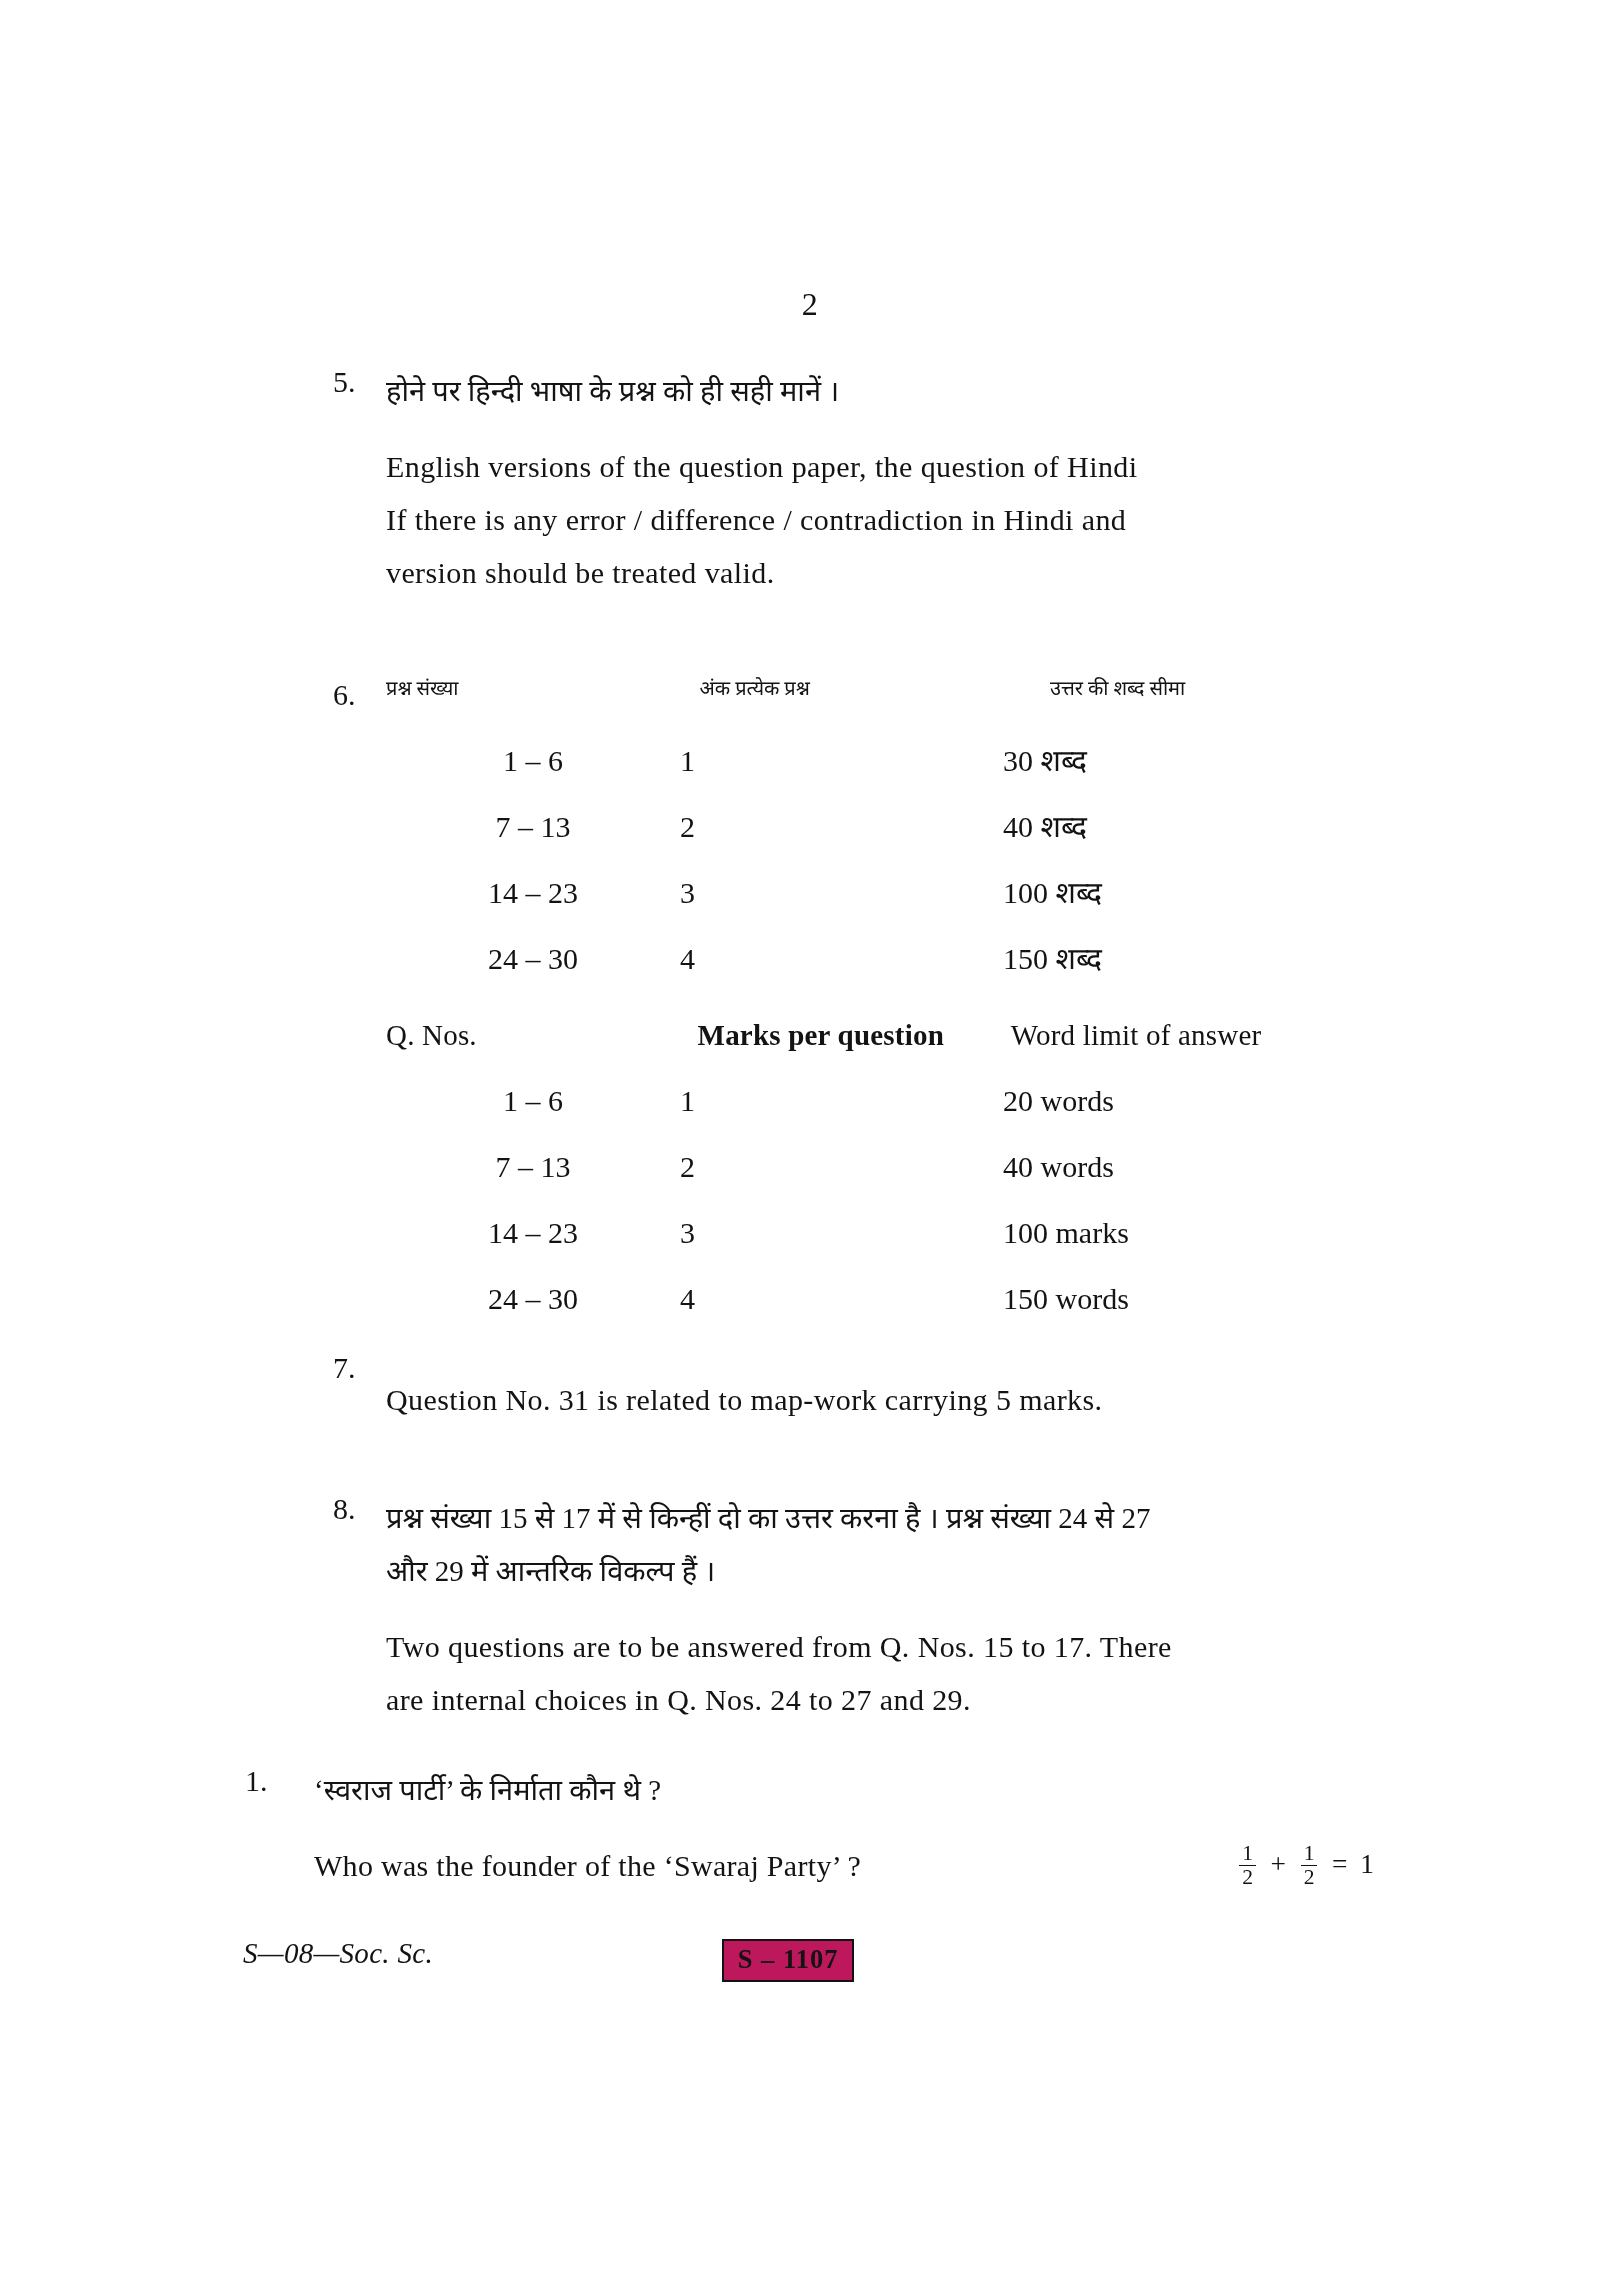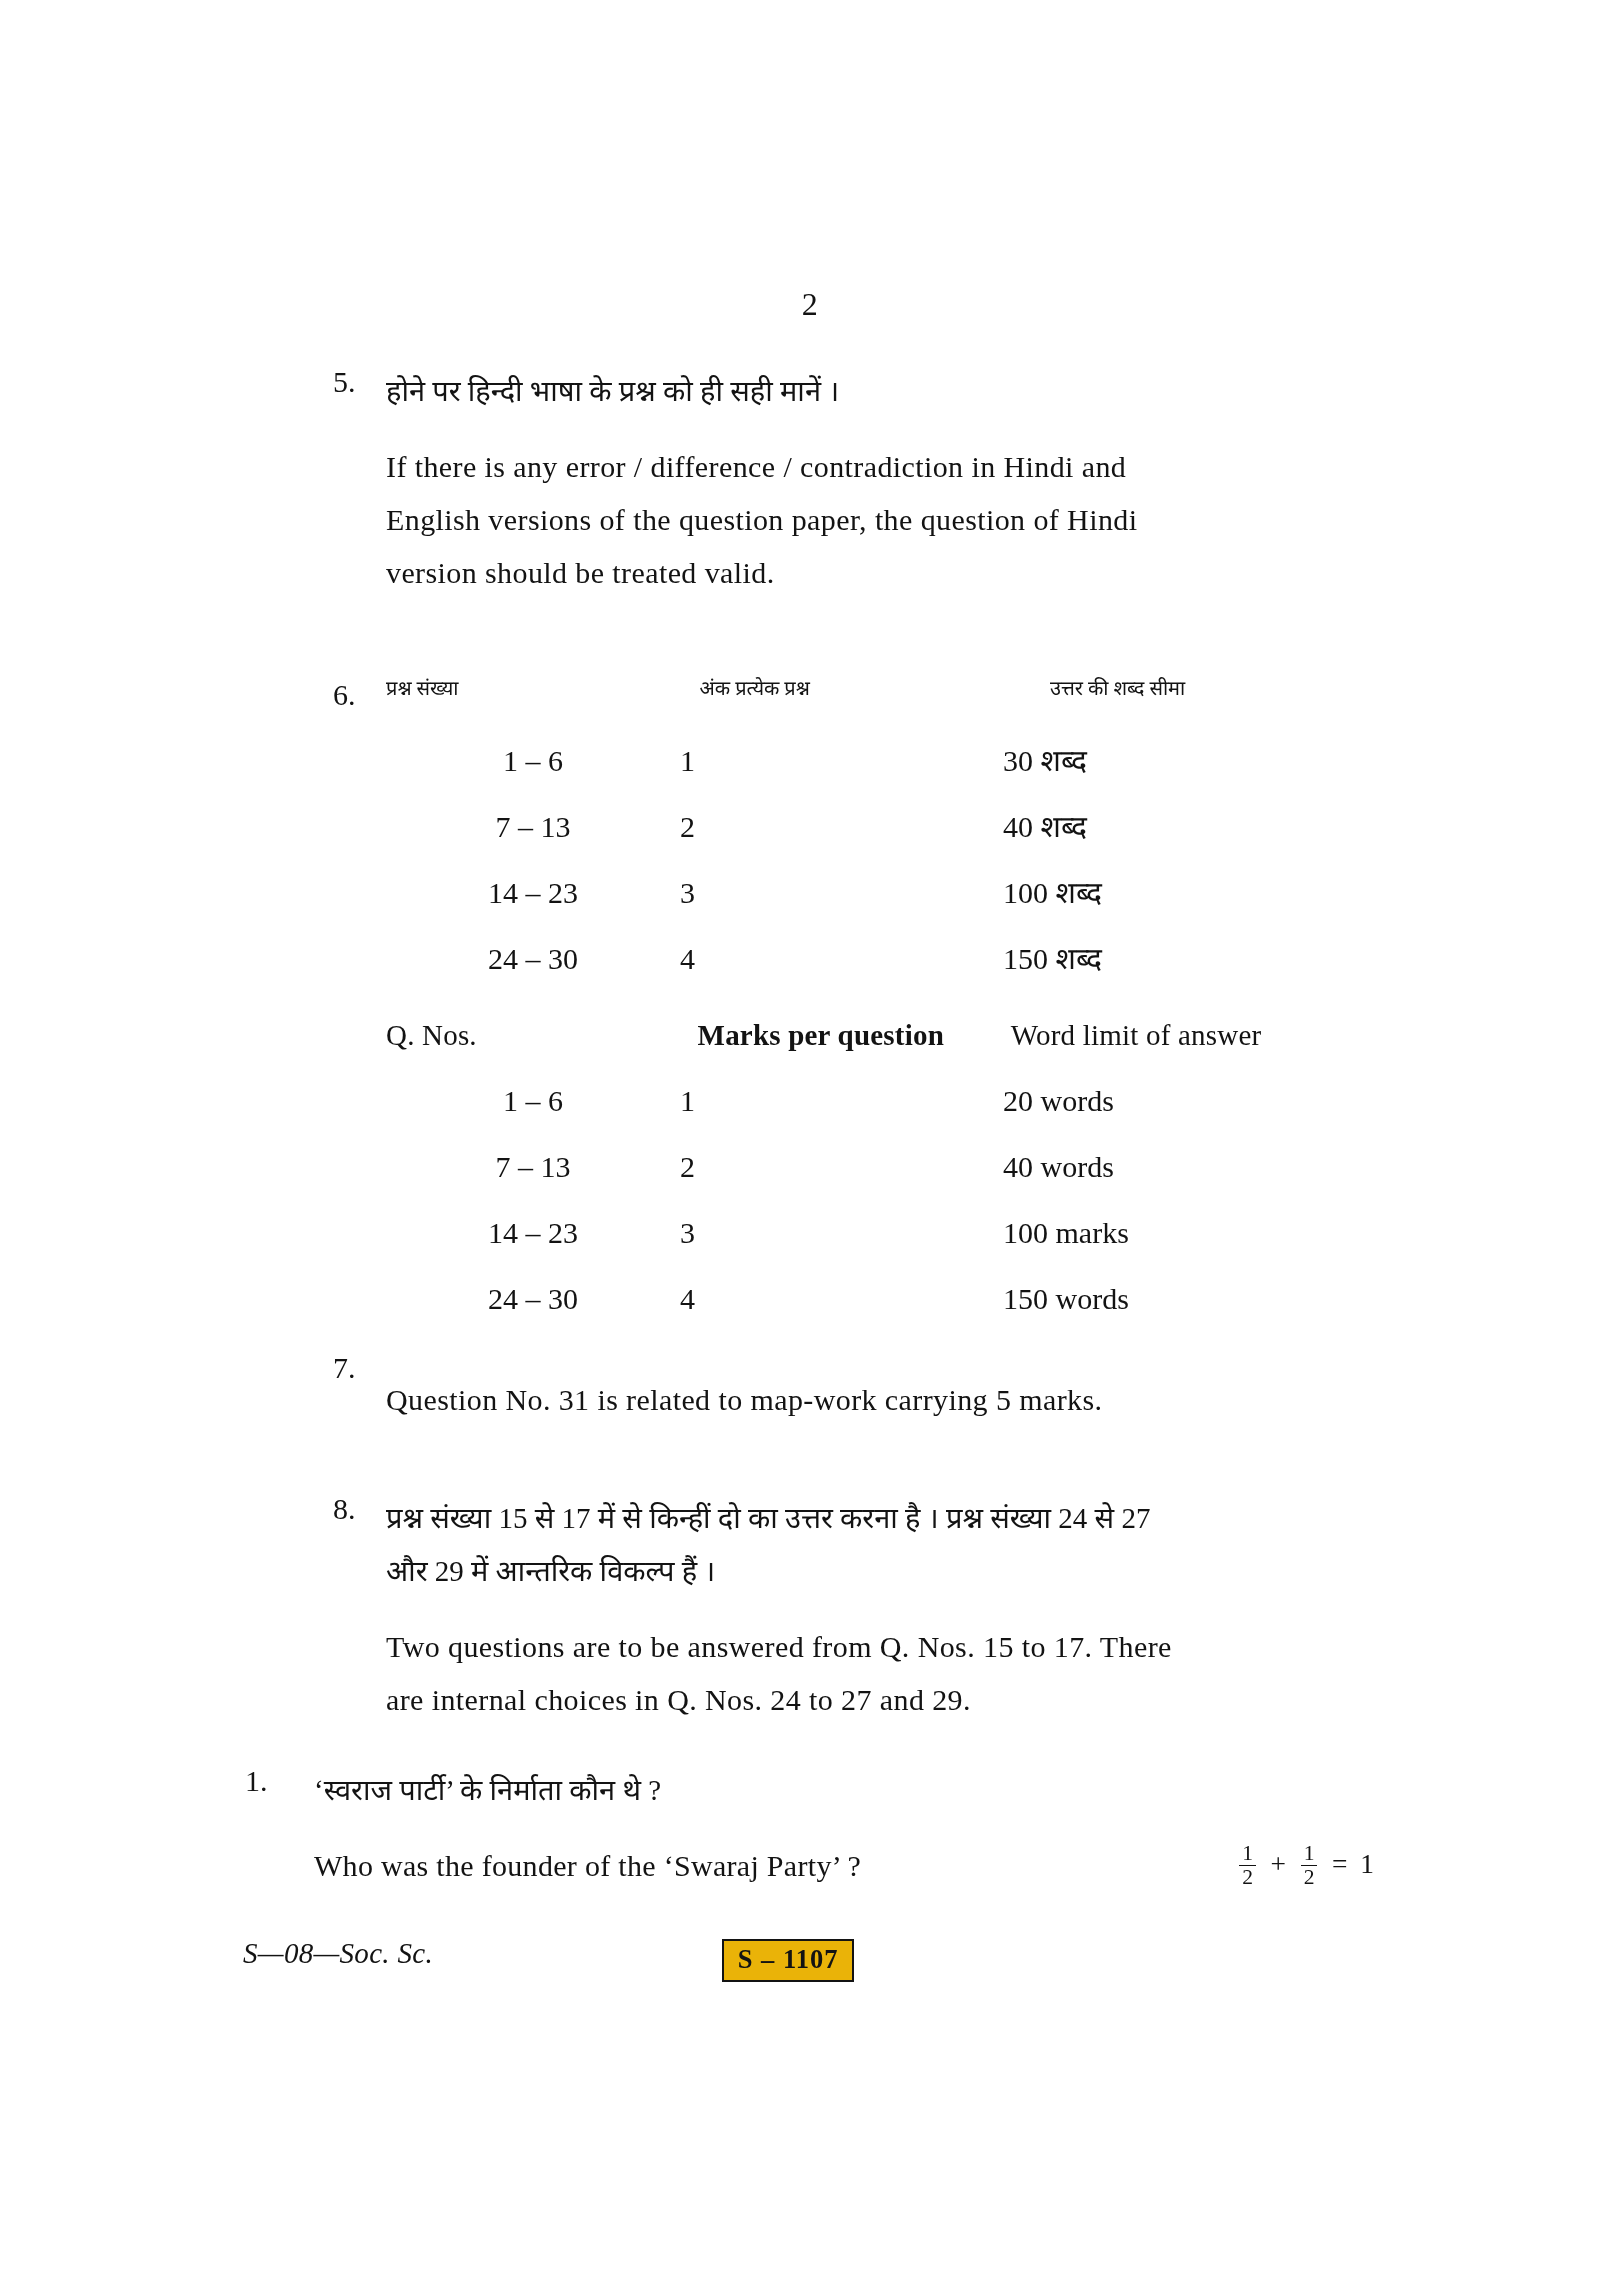--- a/index.html
+++ b/index.html
@@ -167,37 +167,37 @@
   .footer-code {
     position: absolute;
     left: 722px;
     top: 1939px;
     border: 2.9px solid #131313;
     padding: 2px 13.7px 3.9px 13.7px;
     font-size: 26.5px;
     font-weight: bold;
     letter-spacing: 1px;
     line-height: 33px;
-    background: #eab308;
+    background: #be185d;
   }
 </style>
 </head>
 <body>
 
 <div class="page">
 
   <div class="page-number">2</div>
 
   <div class="instr" style="top:365px;">
     <div class="num">5.</div>
     <div class="body">
       <div class="hi last">होने पर हिन्दी भाषा के प्रश्न को ही सही मानें ।</div>
       <div style="height:21.6px;"></div>
+      <div class="en"><span class="jfill">English versions of the question paper, the question of Hindi</span></div>
       <div class="en"><span class="jfill">If there is any error / difference / contradiction in Hindi and</span></div>
-      <div class="en"><span class="jfill">English versions of the question paper, the question of Hindi</span></div>
       <div class="en last">version should be treated valid.</div>
     </div>
   </div>
 
   <div class="tbl" style="top:674px;">
     <div class="num">6.</div>
 
     <table>
       <colgroup>
           <col class="c1">

